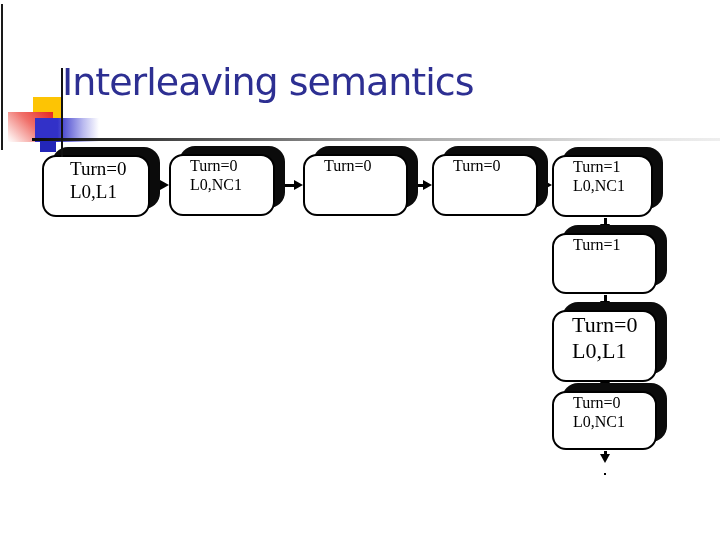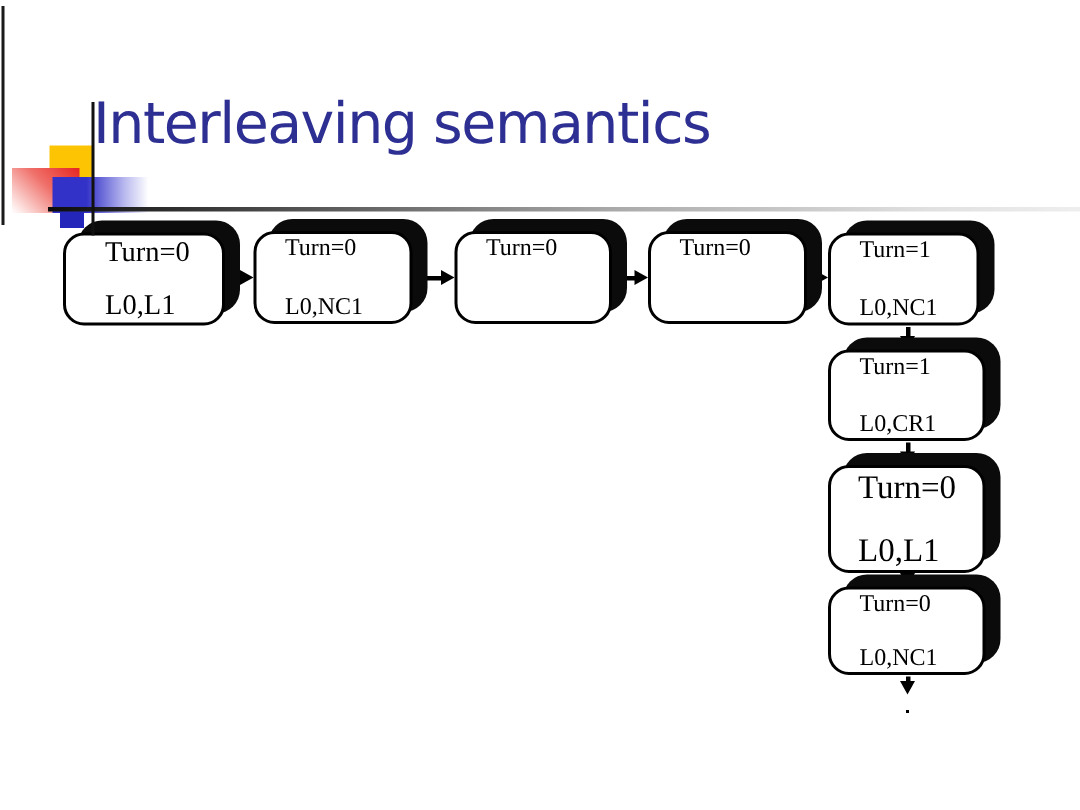--- a/index.html
+++ b/index.html
@@ -30,21 +30,21 @@
 
   
   .node { position:absolute; z-index:2; }
   .node .shadow {
     position:absolute; left:10px; right:-10px; top:-8px; bottom:8px;
     background:#0b0b0b; border-radius:16px;
   }
   .node .face {
     position:absolute; inset:0; background:#ffffff;
     border:2px solid #000; border-radius:14px;
-    display:flex; flex-direction:column; justify-content:space-between;
+    display:flex; flex-direction:column; justify-content:flex-start;
     font-family:"Liberation Serif", serif; color:#000;
     box-sizing:border-box;
   }
   .node .face span { display:block; }
 
   .b1 { left:42px;  top:155px; width:108px; height:62px; }
   .b1 .face { font-size:19px; line-height:23px; padding-left:26px; }
   .b2 { left:169px; top:154px; width:106px; height:62px; }
   .b3 { left:303px; top:154px; width:105px; height:62px; }
   .b4 { left:432px; top:154px; width:106px; height:62px; }
@@ -124,21 +124,20 @@
     <div class="face">
       <span>Turn=1</span>
       <span>L0,NC1</span>
     </div>
   </div>
 
   <div class="node b6">
     <div class="shadow"></div>
     <div class="face">
       <span>Turn=1</span>
-      <span>L0,CR1</span>
     </div>
   </div>
   <div class="node b7">
     <div class="shadow"></div>
     <div class="face">
       <span>Turn=0</span>
       <span>L0,L1</span>
     </div>
   </div>
   <div class="node b8">

